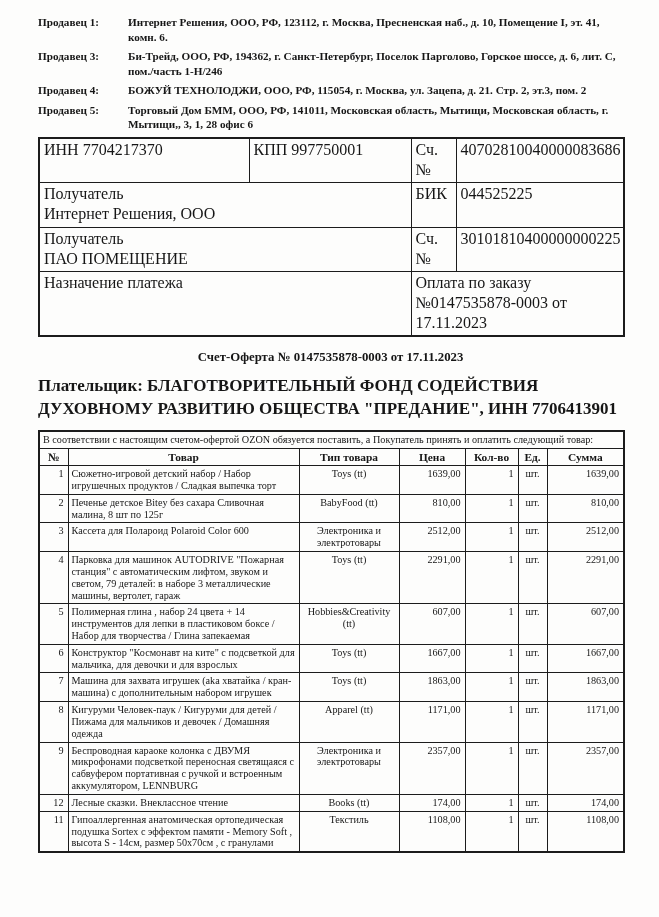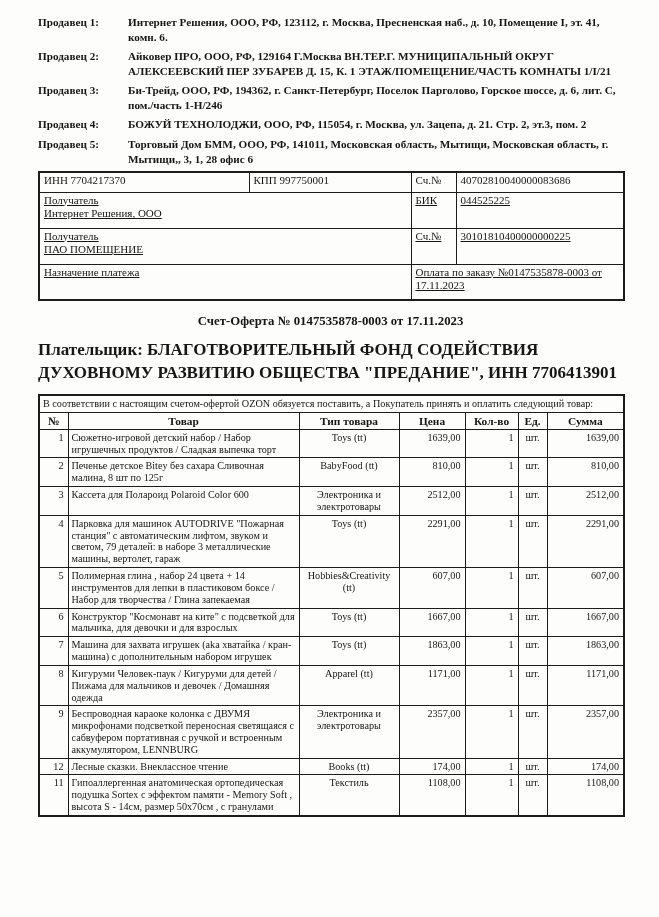--- a/index.html
+++ b/index.html
@@ -14,23 +14,23 @@
   
   .seller-row{display:flex;font-weight:bold;font-size:11.2px;line-height:1.3;margin-bottom:5px;}
   .seller-label{flex:0 0 80px;}
   .seller-text{flex:1;margin-left:10px;}
 
   .note{font-size:11.4px;line-height:1.33;margin:10px 0 7px 0;}
 
   
   table{border-collapse:collapse;table-layout:fixed;width:585px;}
   .bank{border:2px solid #1c1c1c;}
-  .bank td{border:1.6px solid #1c1c1c;font-size:11px;line-height:1.26;padding:1px 4px 2px 4px;vertical-align:top;}
+  .bank td{border:1.6px solid #1c1c1c;font-size:16px;line-height:1.26;padding:1px 4px 2px 4px;vertical-align:top;}
   .r1{height:20px;}
-  .r2{height:36px;text-decoration:underline;}
+  .r2{height:36px;}
   .purpose-cell{padding-right:20px;}
 
   .title{text-align:center;font-weight:bold;font-size:12.8px;margin:13px 0 10px 0;}
   .payer{font-weight:bold;font-size:17px;line-height:1.32;margin:0 0 10px 0;}
 
   
   .products{border:2px solid #1c1c1c;}
   .products td,.products th{border:1.4px solid #1c1c1c;}
   .intro-cell{font-size:11.2px;line-height:1.28;padding:2px 4px 3px 4px;}
   .products th{font-weight:bold;font-size:11.4px;padding:2px 1px;text-align:center;vertical-align:middle;}
@@ -45,24 +45,20 @@
 <body>
 
 <div class="page">
 
   <div class="sellers">
     <div class="seller-row">
       <span class="seller-label">Продавец 1:</span>
       <span class="seller-text">Интернет Решения, ООО, РФ, 123112, г. Москва, Пресненская наб., д. 10, Помещение I, эт. 41, комн. 6.</span>
     </div>
     <div class="seller-row">
-      <span class="seller-label">Продавец 2:</span>
-      <span class="seller-text">Айковер ПРО, ООО, РФ, 129164 Г.Москва ВН.ТЕР.Г. МУНИЦИПАЛЬНЫЙ ОКРУГ АЛЕКСЕЕВСКИЙ ПЕР ЗУБАРЕВ Д. 15, К. 1 ЭТАЖ/ПОМЕЩЕНИЕ/ЧАСТЬ КОМНАТЫ 1/I/21</span>
-    </div>
-    <div class="seller-row">
       <span class="seller-label">Продавец 3:</span>
       <span class="seller-text">Би-Трейд, ООО, РФ, 194362, г. Санкт-Петербург, Поселок Парголово, Горское шоссе, д. 6, лит. С, пом./часть 1-Н/246</span>
     </div>
     <div class="seller-row">
       <span class="seller-label">Продавец 4:</span>
       <span class="seller-text">БОЖУЙ ТЕХНОЛОДЖИ, ООО, РФ, 115054, г. Москва, ул. Зацепа, д. 21. Стр. 2, эт.3, пом. 2</span>
     </div>
     <div class="seller-row">
       <span class="seller-label">Продавец 5:</span>
       <span class="seller-text">Торговый Дом БММ, ООО, РФ, 141011, Московская область, Мытищи, Московская область, г. Мытищи,, 3, 1, 28 офис 6</span>

